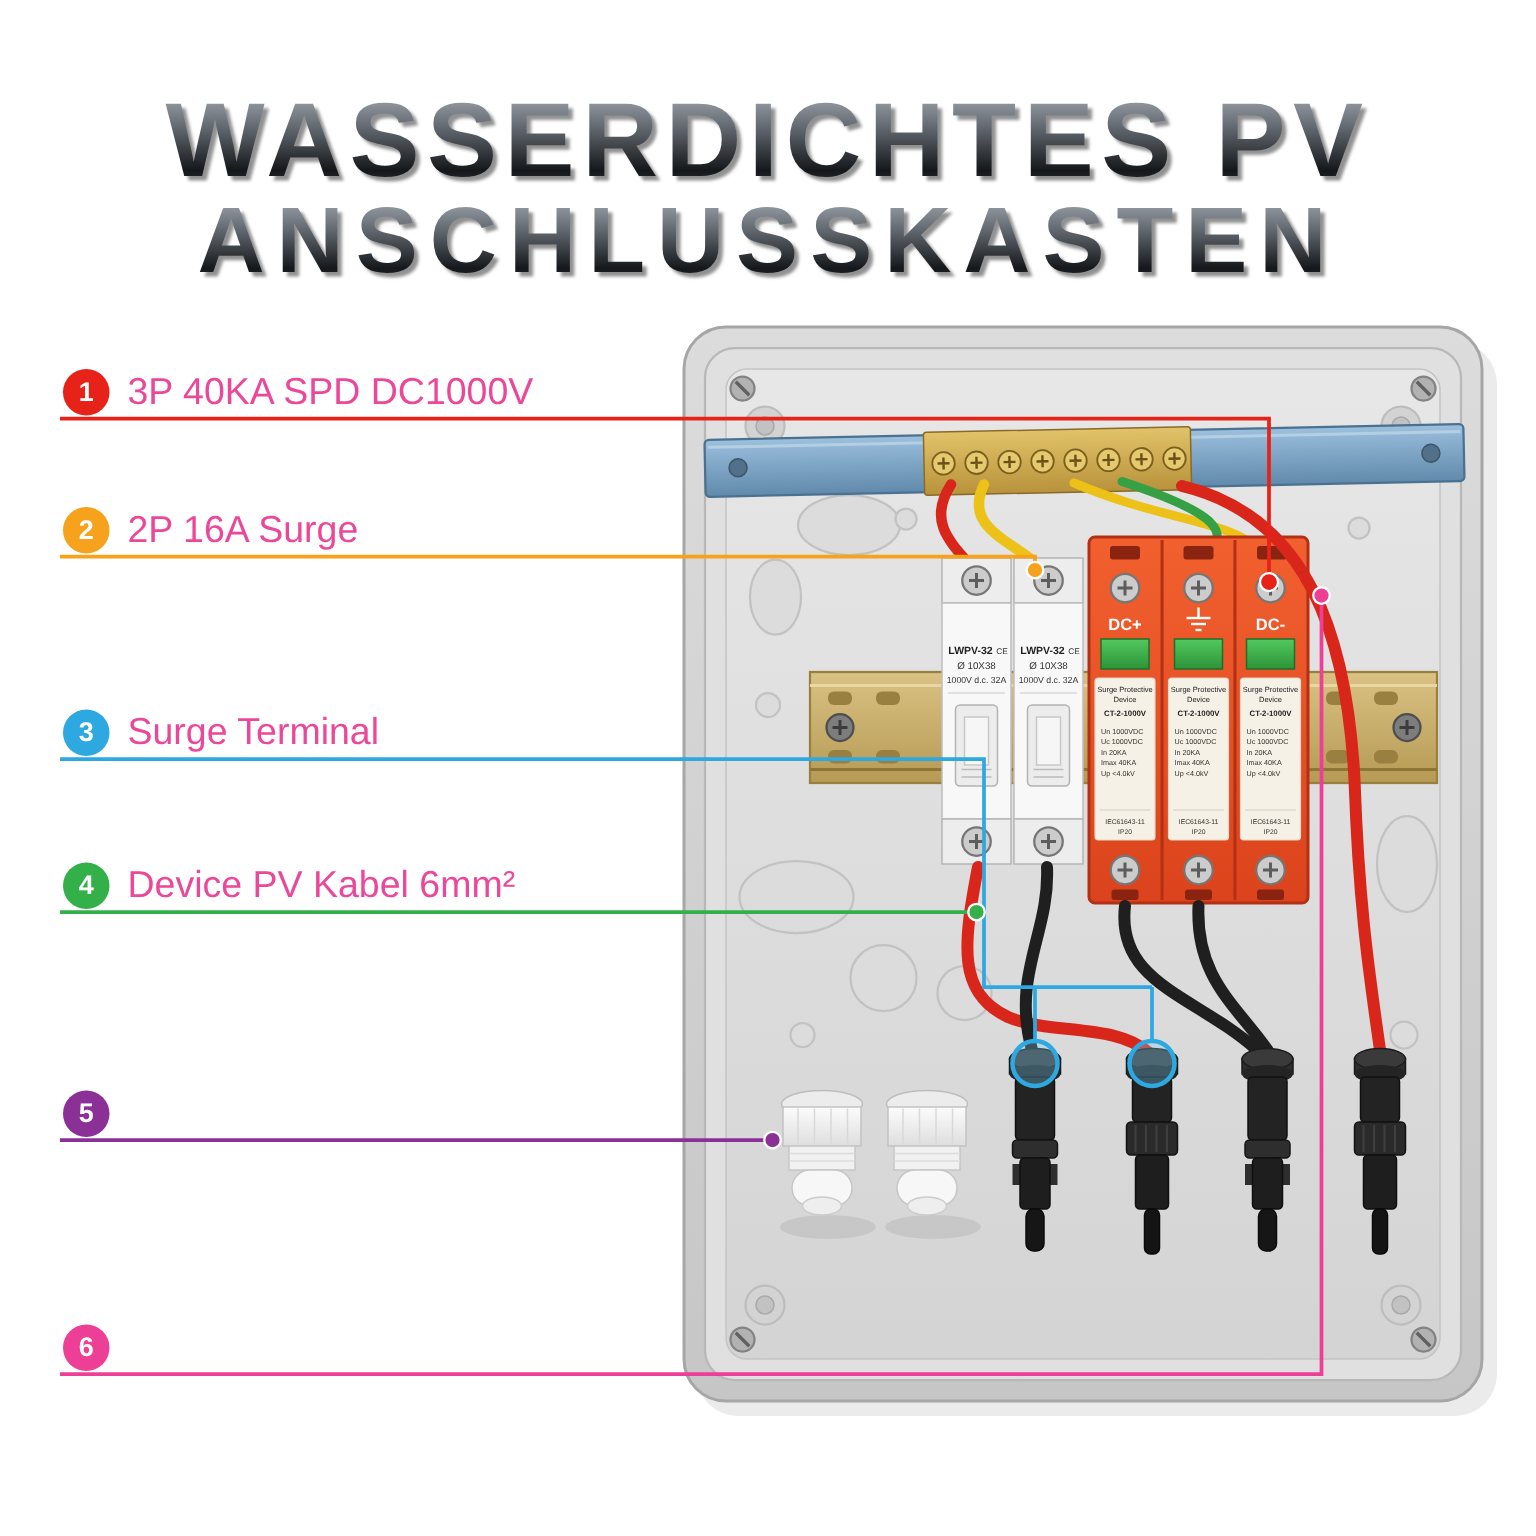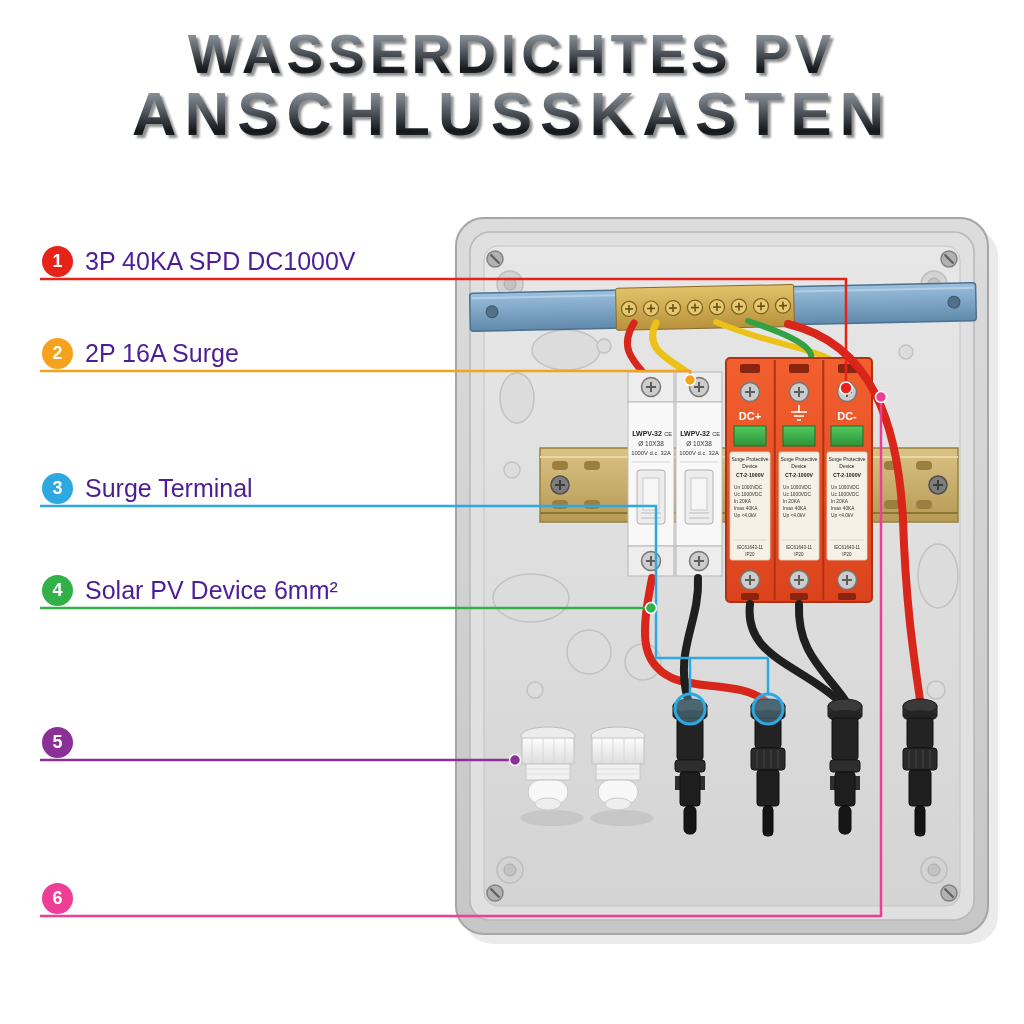--- a/index.html
+++ b/index.html
@@ -5,26 +5,26 @@
   html,body{margin:0;padding:0;background:#fff;}
   .canvas{position:relative;width:1024px;height:1024px;background:#ffffff;overflow:hidden;
           font-family:"Liberation Sans",sans-serif;}
   .art{position:absolute;left:0;top:0;width:1024px;height:1024px;z-index:1;}
   .art text{font-family:"Liberation Sans",sans-serif;}
   .title{position:absolute;top:26px;left:0;width:100%;text-align:center;z-index:2;}
   .t1,.t2{font-weight:bold;line-height:1.02;
           background:linear-gradient(180deg,#aab0b7 0%,#5a6067 42%,#15181b 78%,#2e3237 100%);
           -webkit-background-clip:text;background-clip:text;color:transparent;
           filter:drop-shadow(3px 3px 1px rgba(10,12,14,0.45));}
-  .t1{font-size:55px;letter-spacing:5px;}
+  .t1{font-size:70px;letter-spacing:5px;margin-top:32px;}
   .t2{font-size:62px;letter-spacing:8px;}
   .callout{position:absolute;left:42px;display:flex;align-items:center;gap:12px;z-index:3;}
   .badge{width:31px;height:31px;border-radius:50%;color:#fff;font-weight:bold;font-size:18px;
          display:flex;align-items:center;justify-content:center;flex:0 0 31px;}
-  .clabel{font-size:25px;color:#4c1d95;white-space:nowrap;}
+  .clabel{font-size:25px;color:#ec4899;white-space:nowrap;}
 </style>
 </head>
 <body>
 
 <div class="canvas">
 
   <div class="title">
     <div class="t1">WASSERDICHTES PV</div>
     <div class="t2">ANSCHLUSSKASTEN</div>
   </div>
@@ -313,21 +313,21 @@
   <div class="callout" style="top:338px">
     <span class="badge" style="background: rgb(247, 162, 28);">2</span>
     <span class="clabel">2P 16A Surge</span>
   </div>
   <div class="callout" style="top:473px">
     <span class="badge" style="background: rgb(46, 168, 224);">3</span>
     <span class="clabel">Surge Terminal</span>
   </div>
   <div class="callout" style="top:575px">
     <span class="badge" style="background: rgb(51, 176, 74);">4</span>
-    <span class="clabel">Solar PV Device 6mm²</span>
+    <span class="clabel">Device PV Kabel 6mm²</span>
   </div>
   <div class="callout" style="top:727px">
     <span class="badge" style="background: rgb(139, 48, 150);">5</span>
   </div>
   <div class="callout" style="top:883px">
     <span class="badge" style="background: rgb(238, 63, 150);">6</span>
   </div>
 
 </div>
 

